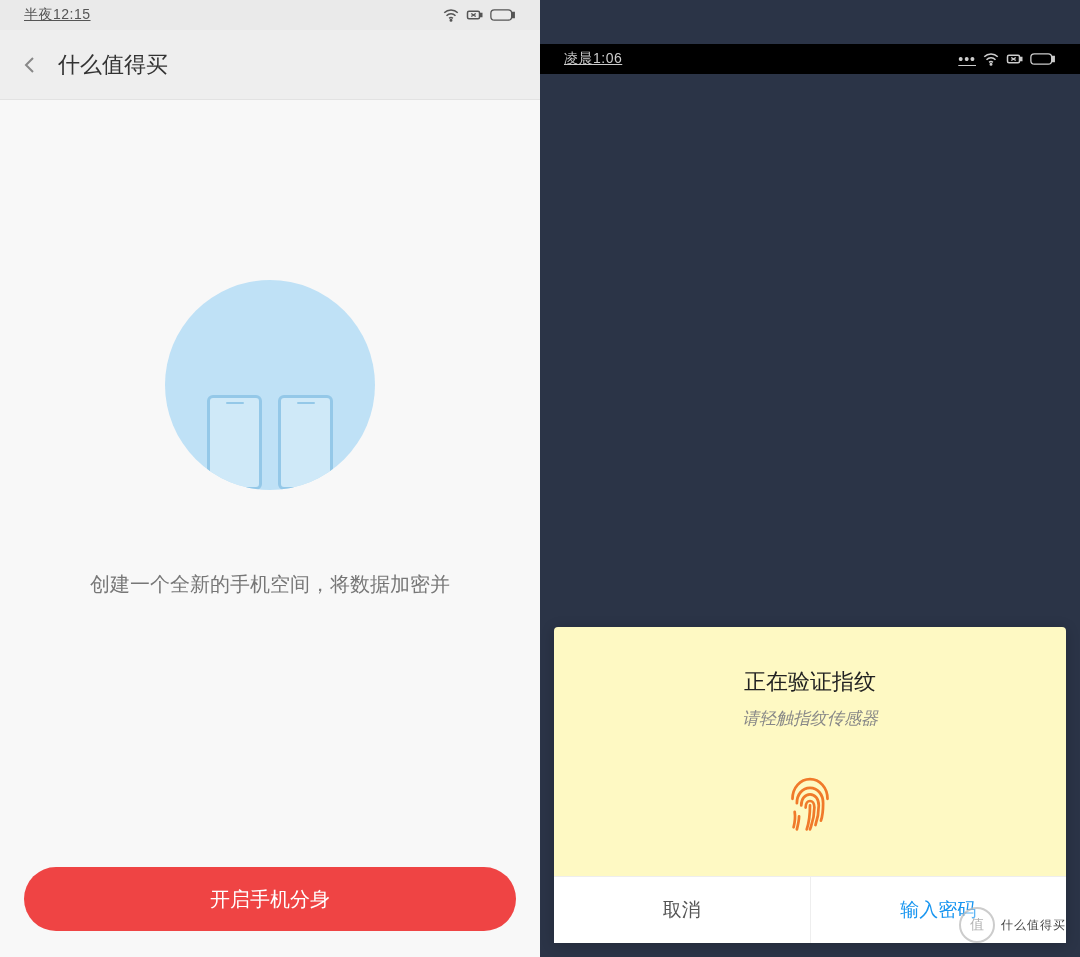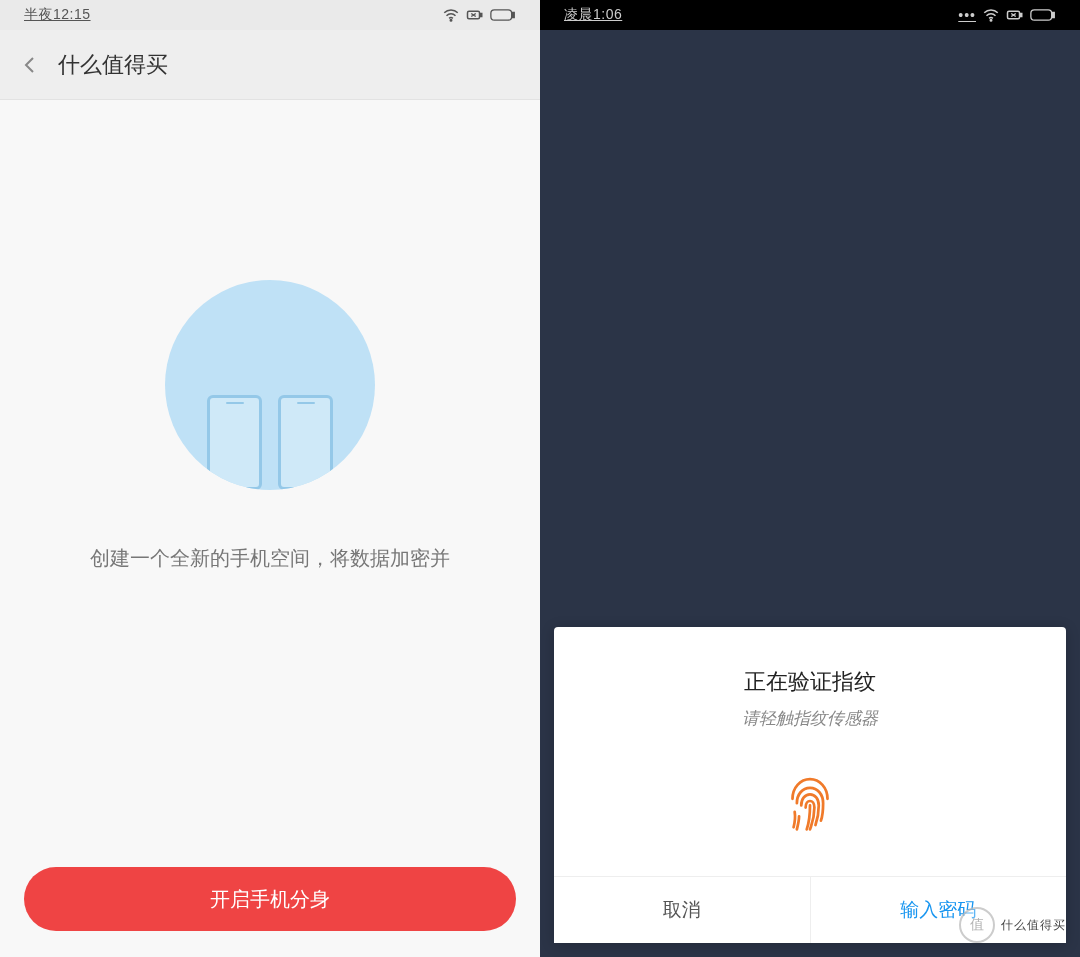--- a/index.html
+++ b/index.html
@@ -4,45 +4,45 @@
   <style>
     * { margin: 0; padding: 0; box-sizing: border-box; font-family: -apple-system, BlinkMacSystemFont, "Segoe UI", "PingFang SC", "Microsoft YaHei", sans-serif; }
     body { width: 1080px; height: 957px; display: flex; background: #fff; position: relative; }
     .screen { width: 540px; height: 957px; position: relative; overflow: hidden; }
     .screen-left { background: #f8f8f8; }
     .screen-right { background: #2b3447; }
 
     
     .status-bar { height: 30px; display: flex; align-items: center; justify-content: space-between; padding: 0 24px; font-size: 14px; text-decoration: underline; }
     .sb-left-light { color: #555; background: #eaeaea; }
-    .sb-left-dark  { color: #ccc; background: #000; }
+    .sb-left-dark  { color: #ccc; background: #000; margin-top: 44px; }
     .sb-time { font-size: 14px; letter-spacing: 0.5px; }
     .sb-icons { display: flex; align-items: center; gap: 6px; }
     .icon-svg { width: 18px; height: 18px; }
     .dots { font-size: 14px; letter-spacing: 1px; }
 
     
     .title-bar { height: 70px; display: flex; align-items: center; padding: 0 18px; border-bottom: 1px solid #e2e2e2; background: #eeeeee; }
     .back-chevron { width: 24px; height: 24px; margin-right: 16px; }
     .title-text { font-size: 22px; color: #333; font-weight: 400; }
 
     
     .left-content { position: absolute; top: 100px; left: 0; right: 0; bottom: 0; background: #f8f8f8; }
     .circle-illustration { width: 210px; height: 210px; border-radius: 50%; background: #bfe1f6; margin: 180px auto 0; position: relative; overflow: hidden; }
     .phone { position: absolute; bottom: 0; width: 55px; height: 95px; border: 3px solid #94c8e8; border-radius: 6px; background: #cfe9f8; }
     .phone::before { content: ""; position: absolute; top: 4px; left: 50%; transform: translateX(-50%); width: 18px; height: 2px; background: #94c8e8; border-radius: 2px; }
     .phone-1 { left: 42px; }
     .phone-2 { right: 42px; }
 
-    .desc-text { margin-top: 50px; text-align: center; font-size: 20px; color: #777; line-height: 1.8; padding: 0 30px; }
+    .desc-text { margin-top: 76px; text-align: center; font-size: 20px; color: #777; line-height: 1.8; padding: 0 30px; }
 
     .primary-btn { position: absolute; left: 24px; right: 24px; bottom: 26px; height: 64px; border-radius: 34px; background: #ef4444; color: #fff; font-size: 20px; display: flex; align-items: center; justify-content: center; border: none; cursor: pointer; }
 
     
-    .fp-dialog { position: absolute; left: 14px; right: 14px; bottom: 14px; background: #ffffff; border-radius: 4px; box-shadow: 0 2px 14px rgba(0,0,0,0.2); }
+    .fp-dialog { position: absolute; left: 14px; right: 14px; bottom: 14px; background: #fef9c3; border-radius: 4px; box-shadow: 0 2px 14px rgba(0,0,0,0.2); }
     .fp-body { padding: 40px 20px 36px; text-align: center; }
     .fp-title { font-size: 22px; color: #222; margin-bottom: 10px; }
     .fp-sub { font-size: 17px; color: #888; margin-bottom: 36px; font-style: italic; }
     .fp-icon { width: 70px; height: 70px; margin: 0 auto; }
     .fp-actions { display: flex; border-top: 1px solid #eee; }
     .fp-btn { flex: 1; height: 66px; display: flex; align-items: center; justify-content: center; font-size: 19px; background: #fff; border: none; cursor: pointer; }
     .fp-btn-cancel { color: #555; border-right: 1px solid #eee; }
     .fp-btn-pw { color: #1996f0; }
 
     

